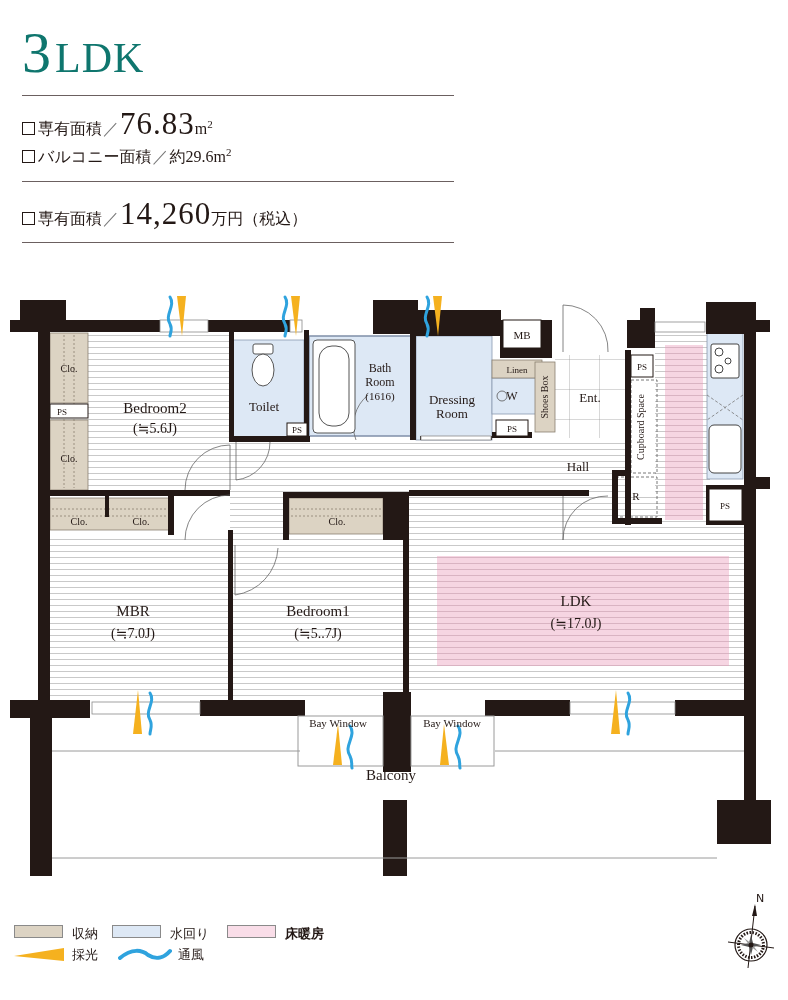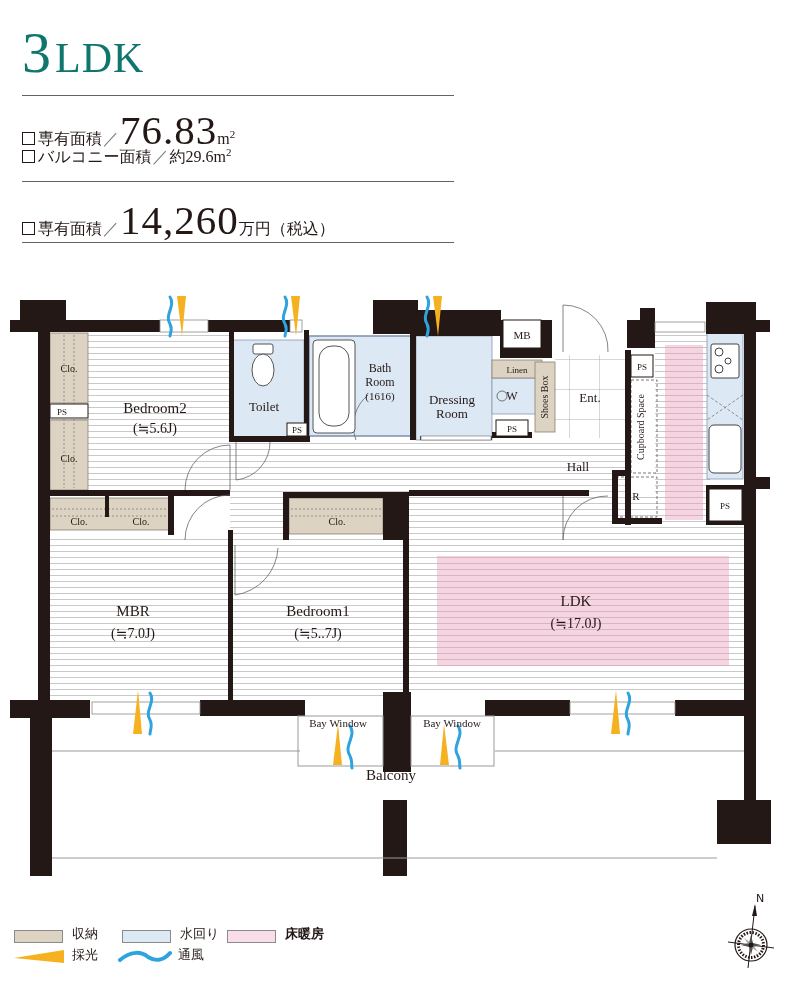--- a/index.html
+++ b/index.html
@@ -9,30 +9,30 @@
     .plan-type { position: absolute; left: 0; top: 0; color: #0f766e; white-space: nowrap;
                  font-family: "Liberation Serif", "DejaVu Serif", serif; }
     .plan-type .num { font-size: 58px; line-height: 66px; }
     .plan-type .ldk { font-size: 42px; line-height: 66px; margin-left: 4px; letter-spacing: 1px; }
     .rule { position: absolute; left: 0; width: 432px; height: 1px; background: #6b6060; }
     .spec { position: absolute; left: 0; white-space: nowrap; font-size: 16px; color: #231815;
             font-family: "Liberation Serif", "DejaVu Serif", serif; }
     .spec .box { display: inline-block; width: 11px; height: 11px; border: 1px solid #231815;
                  margin-right: 3px; vertical-align: -1px; }
     .spec .slash { color: #777; margin: 0 1px; }
-    .spec .big { font-size: 41px; letter-spacing: 1px; }
+    .spec .big { font-size: 31px; letter-spacing: 1px; }
     .spec .mid { font-size: 16px; }
     .spec .sup { font-size: 11px; vertical-align: 6px; }
     .plan { position: absolute; left: 0; top: 280px; width: 788px; height: 600px; }
     .plan svg { width: 788px; height: 600px; display: block; }
     .plan text { font-family: "Liberation Serif", "DejaVu Serif", serif; fill: #231815; }
     .legend { position: absolute; left: 14px; top: 925px; font-size: 13px; color: #231815;
               font-family: "DejaVu Sans", "Liberation Sans", sans-serif; }
     .legend .row { position: absolute; left: 0; white-space: nowrap; height: 18px; }
-    .legend .item { position: absolute; top: 0; height: 18px; display: flex; align-items: flex-end; }
+    .legend .item { position: absolute; top: 0; height: 18px; display: flex; align-items: flex-start; }
     .legend .swatch { width: 49px; height: 13px; border: 1px solid #8a8a8a; margin-right: 9px; box-sizing: border-box; }
     .legend .label { font-size: 13px; }
     .compass { position: absolute; left: 722px; top: 890px; width: 60px; height: 80px; }
   </style>
 </head>
 <body>
 
 <div class="header">
   <div class="plan-type">
     <span class="num">3</span><span class="ldk">LDK</span>
@@ -279,21 +279,21 @@
   </g>
 </svg>
 </div>
 
 <div class="legend">
   <div class="row" style="top:0;">
     <div class="item" style="left:0;">
       <span class="swatch" style="background:#dcd3c3;"></span>
       <span class="label">収納</span>
     </div>
-    <div class="item" style="left:108px;">
+    <div class="item" style="left:98px;">
       <span class="swatch" style="background:#dde8f5;"></span>
       <span class="label">水回り</span>
     </div>
     <div class="item" style="left:213px;font-weight:bold;">
       <span class="swatch" style="background:#f9dde8;"></span>
       <span class="label">床暖房</span>
     </div>
   </div>
   <div class="row" style="top:21px;">
     <div class="item" style="left:0;">

